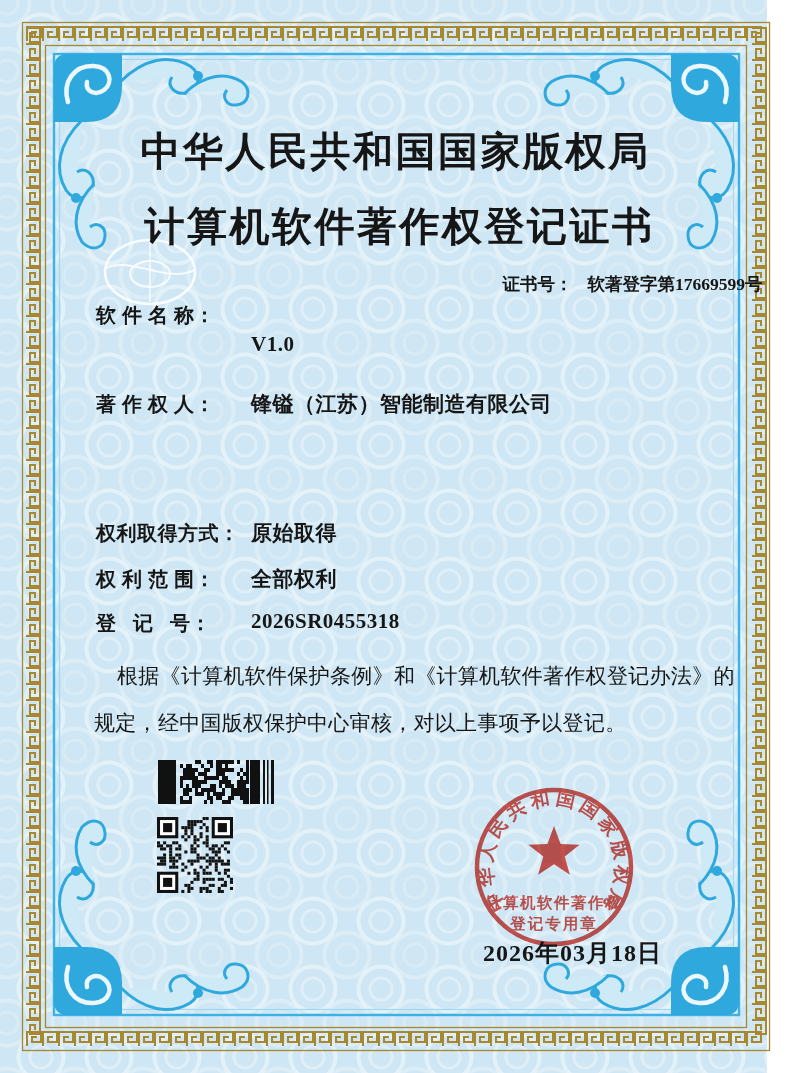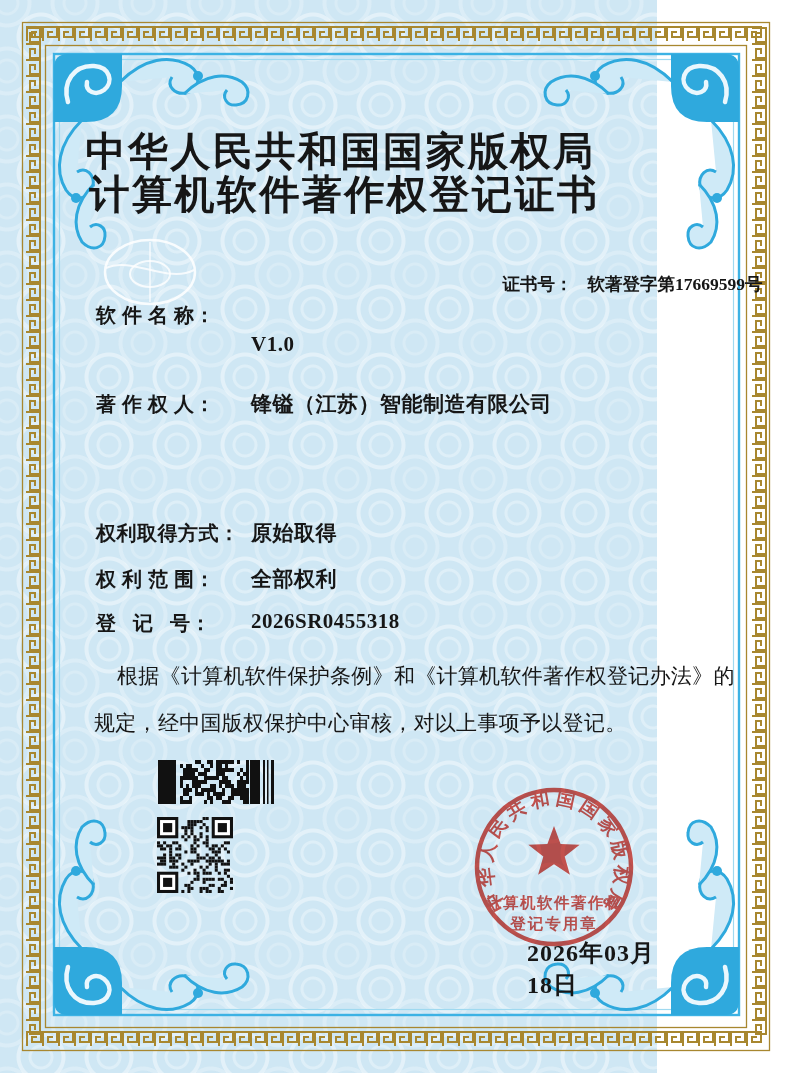--- a/index.html
+++ b/index.html
@@ -1,38 +1,38 @@
 <!DOCTYPE html>
 <html><head>
 <meta charset="utf-8">
 <style>
   html,body{margin:0;padding:0;}
   body{width:793px;height:1073px;overflow:hidden;
        font-family:"Liberation Serif","DejaVu Serif",serif;}
-  .page{position:relative;width:657px;height:1073px;
+  .page{position:relative;width:767px;height:1073px;
     background-color:#cfe7f4;
     background-image:
       radial-gradient(circle, rgba(255,255,255,0) 20px, rgba(255,255,255,.42) 21px, rgba(255,255,255,.42) 24px, rgba(255,255,255,0) 25px),
       radial-gradient(circle, rgba(255,255,255,0) 9px,  rgba(255,255,255,.32) 10px, rgba(255,255,255,.32) 12px, rgba(255,255,255,0) 13px),
       radial-gradient(circle, rgba(255,255,255,0) 20px, rgba(255,255,255,.26) 21px, rgba(255,255,255,.26) 24px, rgba(255,255,255,0) 25px),
       radial-gradient(circle, rgba(255,255,255,0) 9px,  rgba(255,255,255,.2)  10px, rgba(255,255,255,.2)  12px, rgba(255,255,255,0) 13px);
     background-size:68px 68px,68px 68px,68px 68px,68px 68px;
     background-position:7px 3px,7px 3px,41px 37px,41px 37px;}
   svg.deco{position:absolute;left:0;top:0;z-index:1;}
   .txt{position:absolute;z-index:2;color:#161616;}
   .title{left:53px;right:29px;text-align:center;font-size:40px;font-weight:bold;
          letter-spacing:2.5px;line-height:1.15;white-space:nowrap;}
-  .t1{top:129px;} .t2{top:172px;padding-left:8px;}
+  .t1{top:129px;} .t2{top:204px;padding-left:8px;}
   .certno{left:485px;top:251px;font-size:17.5px;font-weight:600;white-space:pre;}
   .certno .val{margin-left:15px;}
   .frow{left:0;top:0;width:100%;height:30px;}
   .f-label{position:absolute;left:96px;top:0;font-size:20px;font-weight:600;white-space:pre;letter-spacing:.5px;}
   .f-value{position:absolute;left:251px;top:-1px;font-size:21px;font-weight:600;white-space:pre;letter-spacing:.5px;}
   .stmt{font-size:21px;font-weight:500;letter-spacing:.3px;white-space:pre;}
-  .date{left:483px;top:937px;font-size:24px;font-weight:600;letter-spacing:1px;z-index:4;margin-left:44px;}
+  .date{left:483px;top:937px;font-size:24px;font-weight:600;letter-spacing:1px;z-index:4;}
   .code{position:absolute;z-index:2;}
   #barcode{left:158px;top:760px;}
   #qr{left:157px;top:817px;}
   .seal{position:absolute;left:469px;top:782px;z-index:3;opacity:.9;mix-blend-mode:multiply;}
 </style>
 </head>
 <body>
 
 <div class="page">
 

